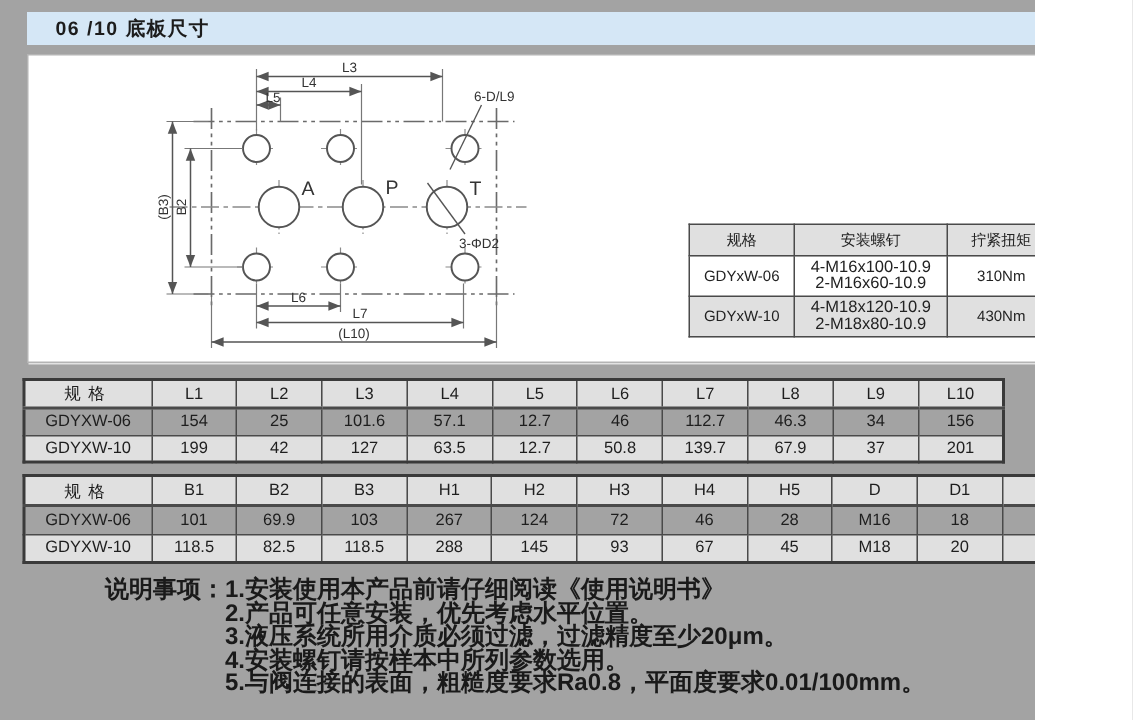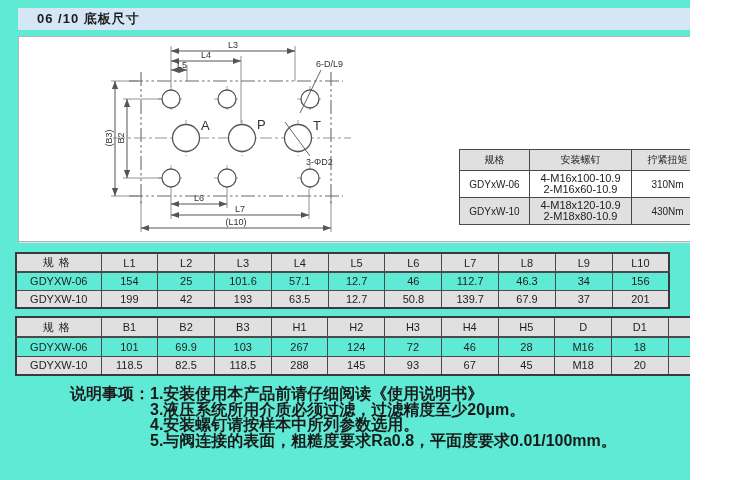--- a/index.html
+++ b/index.html
@@ -1,17 +1,17 @@
 <!DOCTYPE html>
 <html><head>
 <meta charset="utf-8">
 <style>
   * { margin:0; padding:0; box-sizing:border-box; }
   html,body { width:755px; height:480px; background:#ffffff; font-family:"Liberation Sans","DejaVu Sans",sans-serif; }
-  #canvas { position:relative; width:690px; height:480px; background:#5eead4; overflow:hidden; }
+  #canvas { position:relative; width:690px; height:480px; background:#a3a3a3; overflow:hidden; }
 
   
   .title-bar { position:absolute; left:18px; top:8px; width:714px; height:22px;
     background:#d5e7f6; line-height:22px; padding-left:19px;
     font-size:13px; font-weight:bold; color:#1c1c1c; letter-spacing:1px; }
 
   
   .panel { position:absolute; left:18px; top:36px; width:714px; height:206px;
     background:#ffffff; border:1px solid #b4b4b4; box-shadow:1px 1px 0 #e2e2e2; }
   .panel svg { position:absolute; left:0; top:0; }
@@ -210,21 +210,21 @@
       <td>46</td>
       <td>112.7</td>
       <td>46.3</td>
       <td>34</td>
       <td>156</td>
     </tr>
     <tr class="shade">
       <td>GDYXW-10</td>
       <td>199</td>
       <td>42</td>
-      <td>193</td>
+      <td>127</td>
       <td>63.5</td>
       <td>12.7</td>
       <td>50.8</td>
       <td>139.7</td>
       <td>67.9</td>
       <td>37</td>
       <td>201</td>
     </tr>
   </tbody>
     </table>
@@ -276,19 +276,20 @@
       <td>20</td>
       <td class="low">32</td>
     </tr>
   </tbody>
     </table>
 
   <div class="notes">
     <span class="notes-label">说明事项：</span>
     <div class="notes-items">
       <div>1.安装使用本产品前请仔细阅读《使用说明书》</div>
+      <div>2.产品可任意安装，优先考虑水平位置。</div>
       <div>3.液压系统所用介质必须过滤，过滤精度至少20μm。</div>
       <div>4.安装螺钉请按样本中所列参数选用。</div>
       <div>5.与阀连接的表面，粗糙度要求Ra0.8，平面度要求0.01/100mm。</div>
     </div>
   </div>
 
 </div>
 
 </body></html>

